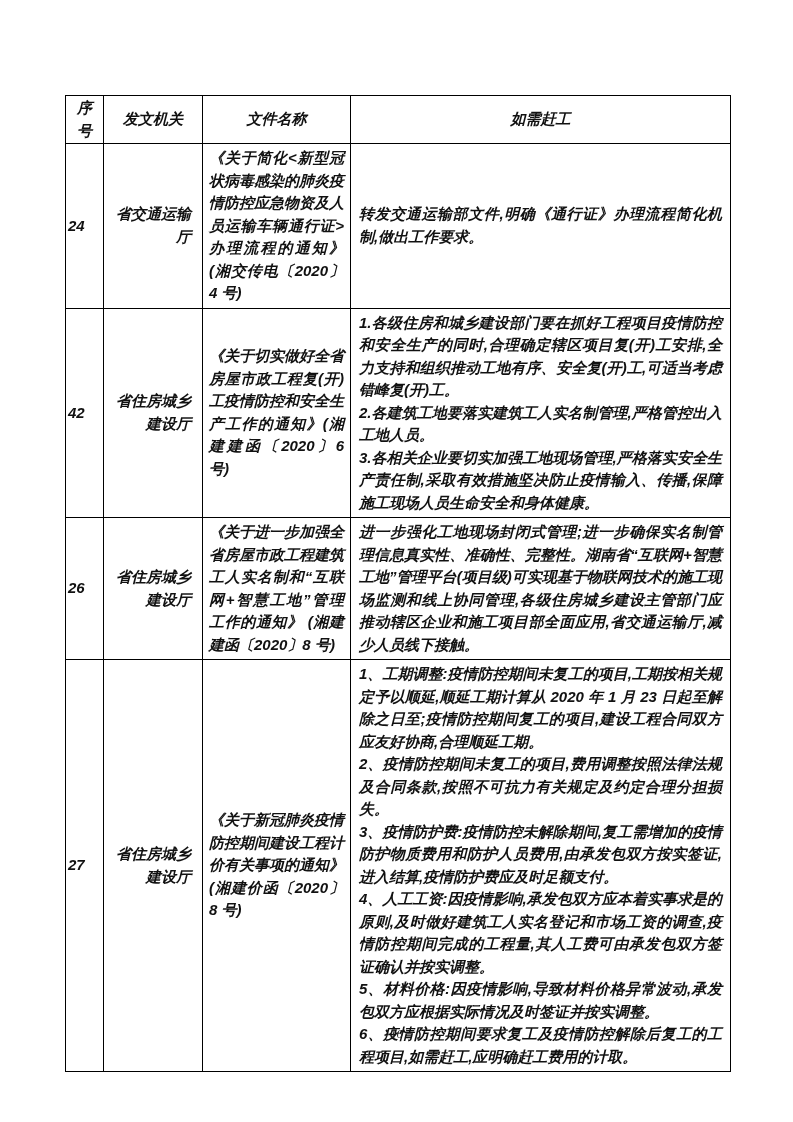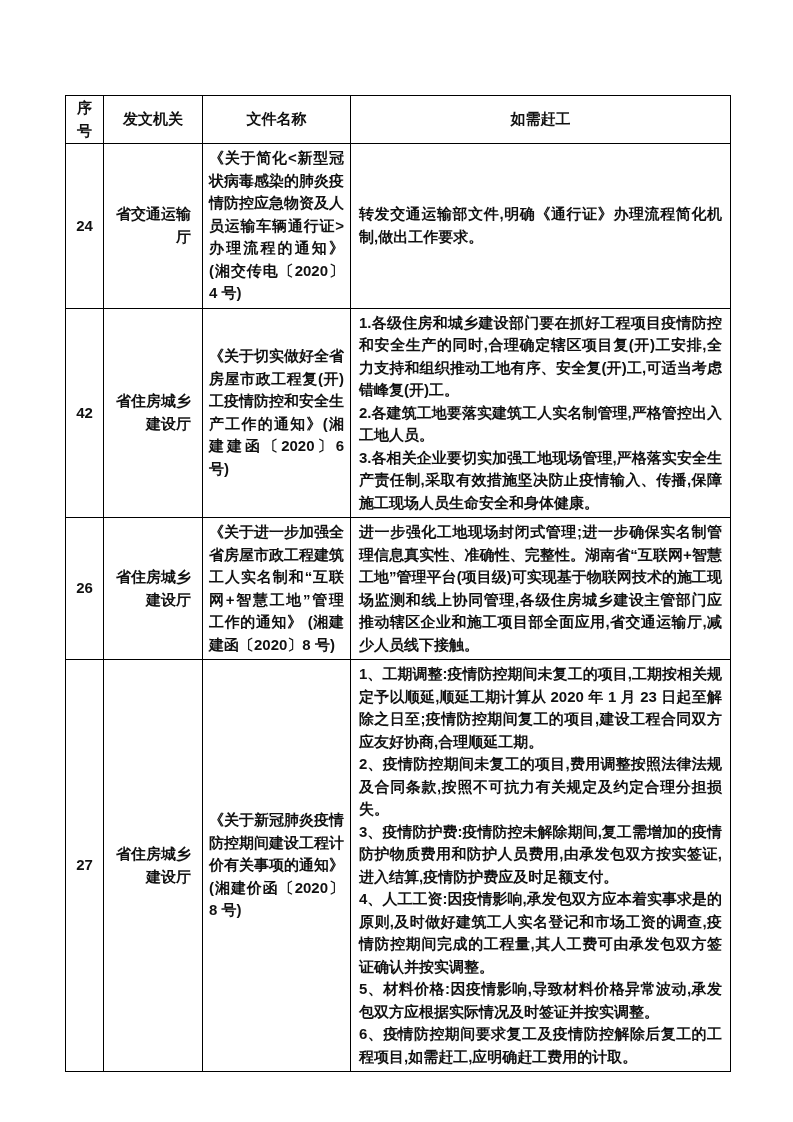--- a/index.html
+++ b/index.html
@@ -7,20 +7,21 @@
     width: 793px; height: 1122px;
     background: #ffffff;
     font-family: "Liberation Sans", sans-serif;
     color: #000000;
   }
   .page {
     position: relative;
     width: 793px; height: 1122px;
     background: #ffffff;
     overflow: hidden;
+    font-style: italic;
   }
   table.doc-table {
     position: absolute;
     left: 65px; top: 95px;
     width: 665px;
     border-collapse: collapse;
     table-layout: fixed;
   }
   .doc-table th, .doc-table td {
     border: 1.5px solid #000000;
@@ -35,21 +36,21 @@
   .doc-table th {
     text-align: center;
     padding: 1px 8px;
   }
   .doc-table th.h-no { padding: 1px 10px; }
   tr.row-24 { height: 141px; }
   tr.row-25 { height: 208px; }
   tr.row-26 { height: 142px; }
   tr.row-27 { height: 385px; }
   td.c-no {
-    text-align: center;
+    text-align: left;
     padding: 2px;
   }
   td.c-agency {
     text-align: right;
     padding: 2px 11px;
   }
   td.c-doc {
     text-align: justify;
     padding: 3px 6px;
   }

